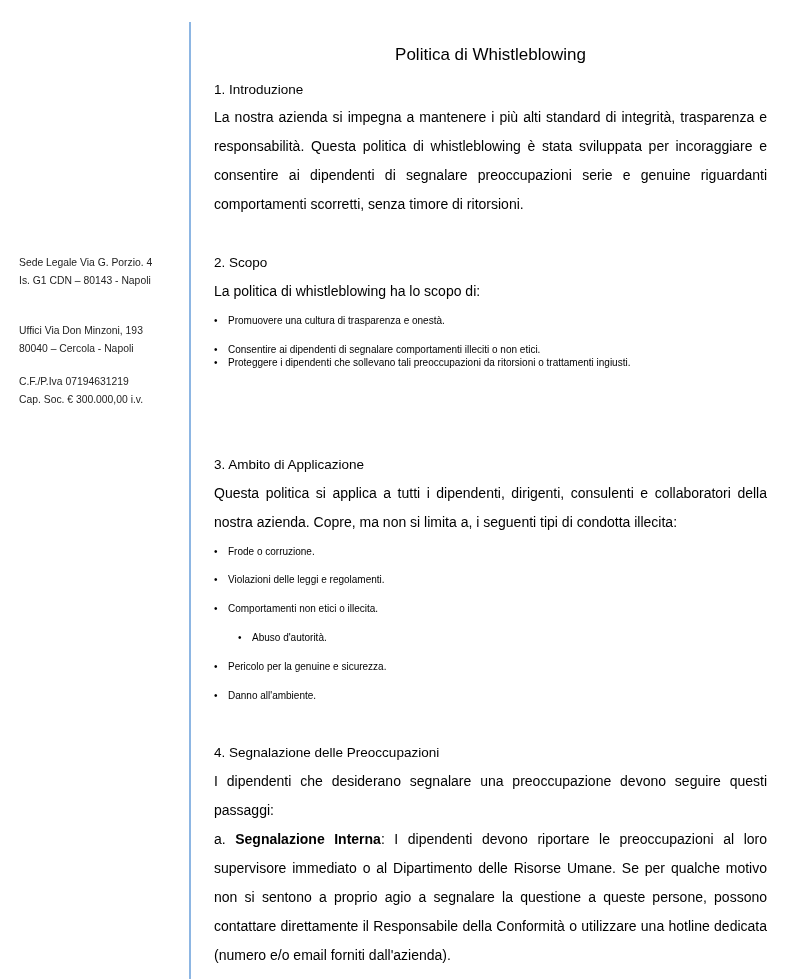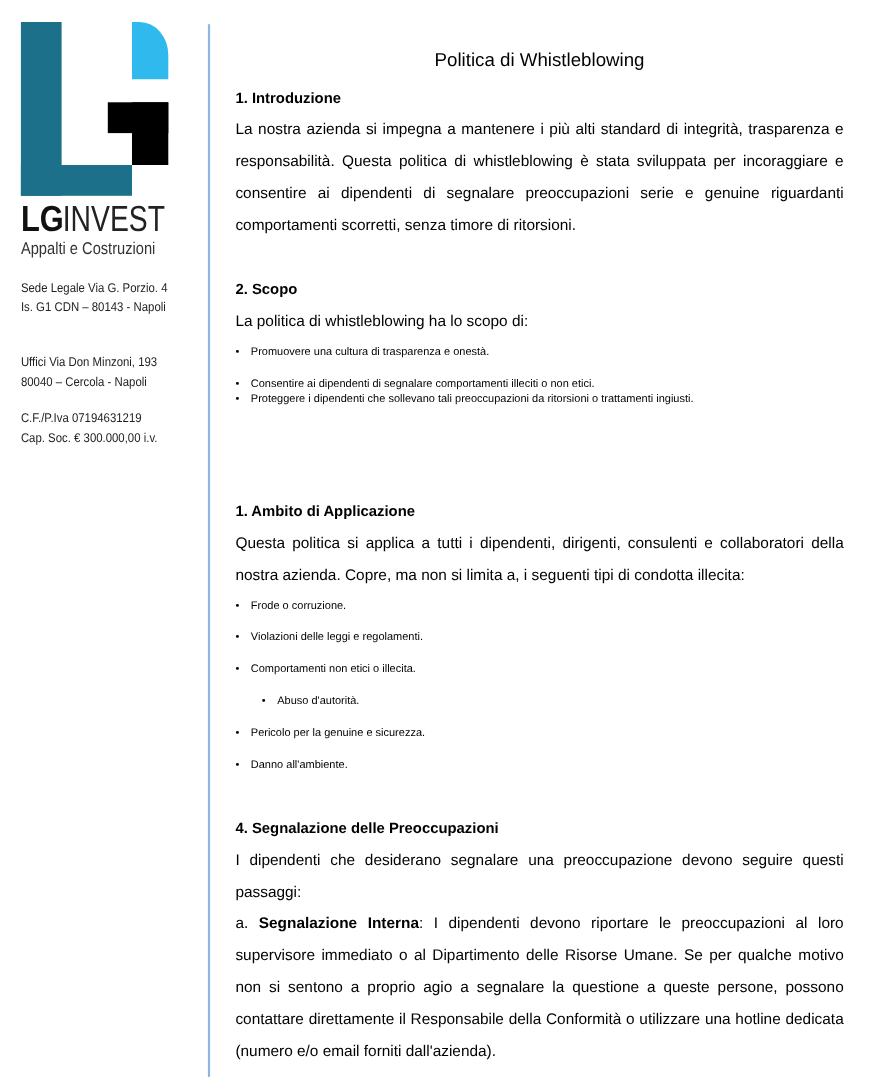--- a/index.html
+++ b/index.html
@@ -17,39 +17,30 @@
   .brand .inv { font-weight:normal; color:#222; display:inline-block; transform:scaleX(0.78); transform-origin:left; margin-left:-8px; }
   .tagline { position:absolute; left:19px; top:218px; font-size:15.5px; color:#333; white-space:nowrap; transform:scaleX(0.86); transform-origin:left; }
   .addr { position:absolute; left:19px; font-size:11.5px; line-height:18px; color:#222; white-space:nowrap; transform:scaleX(0.9); transform-origin:left; }
   .addr1 { top:253px; }
   .addr2 { top:321px; }
   .addr3 { top:372px; }
   .vline { position:absolute; left:189px; top:22px; width:2px; height:957px; background:#8db6e3; }
 
   .content { position:absolute; left:214px; top:0; width:553px; }
   .doc-title { position:absolute; left:0; width:553px; top:44px; text-align:center; font-weight:normal; font-size:17px; line-height:22px; }
-  .h { position:absolute; left:0; font-weight:bold; font-size:13.5px; line-height:18px; white-space:nowrap; }
+  .h { position:absolute; left:0; font-weight:normal; font-size:13.5px; line-height:18px; white-space:nowrap; }
   .p { position:absolute; left:0; width:553px; font-size:14px; line-height:29px; text-align:justify; }
   .p.last-left { text-align-last:left; }
   .bullet { position:absolute; left:0; width:553px; font-size:10px; line-height:29px; }
   .bullet .dot { display:inline-block; width:14px; }
 </style>
 </head>
 <body>
 
 <div class="sidebar">
-  <div class="logo">
-    <div class="shape teal-v"></div>
-    <div class="shape teal-h"></div>
-    <div class="shape blue-d"></div>
-    <div class="shape black-a"></div>
-    <div class="shape black-b"></div>
-    <div class="brand"><span class="lg">LG</span><span class="inv">INVEST</span></div>
-    <div class="tagline">Appalti e Costruzioni</div>
-  </div>
   <div class="addr addr1">
     <div>Sede Legale Via G. Porzio. 4</div>
     <div>Is. G1 CDN – 80143 - Napoli</div>
   </div>
   <div class="addr addr2">
     <div>Uffici Via Don Minzoni, 193</div>
     <div>80040 – Cercola - Napoli</div>
   </div>
   <div class="addr addr3">
     <div>C.F./P.Iva 07194631219</div>
@@ -64,21 +55,21 @@
 
   <div class="h" style="top:81px;">1. Introduzione</div>
   <div class="p last-left" style="top:103px;">La nostra azienda si impegna a mantenere i più alti standard di integrità, trasparenza e responsabilità. Questa politica di whistleblowing è stata sviluppata per incoraggiare e consentire ai dipendenti di segnalare preoccupazioni serie e genuine riguardanti comportamenti scorretti, senza timore di ritorsioni.</div>
 
   <div class="h" style="top:254px;">2. Scopo</div>
   <div class="p" style="top:277px;">La politica di whistleblowing ha lo scopo di:</div>
   <div class="bullet" style="top:306px;"><span class="dot">•</span><span>Promuovere una cultura di trasparenza e onestà.</span></div>
   <div class="bullet" style="top:335px;"><span class="dot">•</span><span>Consentire ai dipendenti di segnalare comportamenti illeciti o non etici.</span></div>
   <div class="bullet" style="top:348px; text-align:justify; text-align-last:left;"><span class="dot">•</span><span>Proteggere i dipendenti che sollevano tali preoccupazioni da ritorsioni o trattamenti ingiusti.</span></div>
 
-  <div class="h" style="top:456px;">1. Ambito di Applicazione</div>
+  <div class="h" style="top:456px;">3. Ambito di Applicazione</div>
   <div class="p last-left" style="top:479px;">Questa politica si applica a tutti i dipendenti, dirigenti, consulenti e collaboratori della nostra azienda. Copre, ma non si limita a, i seguenti tipi di condotta illecita:</div>
   <div class="bullet" style="top:537px;"><span class="dot">•</span><span>Frode o corruzione.</span></div>
   <div class="bullet" style="top:565px;"><span class="dot">•</span><span>Violazioni delle leggi e regolamenti.</span></div>
   <div class="bullet" style="top:594px;"><span class="dot">•</span><span>Comportamenti non etici o illecita.</span></div>
   <div class="bullet" style="top:623px;margin-left:24px;"><span class="dot">•</span><span>Abuso d'autorità.</span></div>
   <div class="bullet" style="top:652px;"><span class="dot">•</span><span>Pericolo per la genuine e sicurezza.</span></div>
   <div class="bullet" style="top:681px;"><span class="dot">•</span><span>Danno all'ambiente.</span></div>
 
   <div class="h" style="top:744px;">4. Segnalazione delle Preoccupazioni</div>
   <div class="p last-left" style="top:767px;">I dipendenti che desiderano segnalare una preoccupazione devono seguire questi passaggi:</div>

